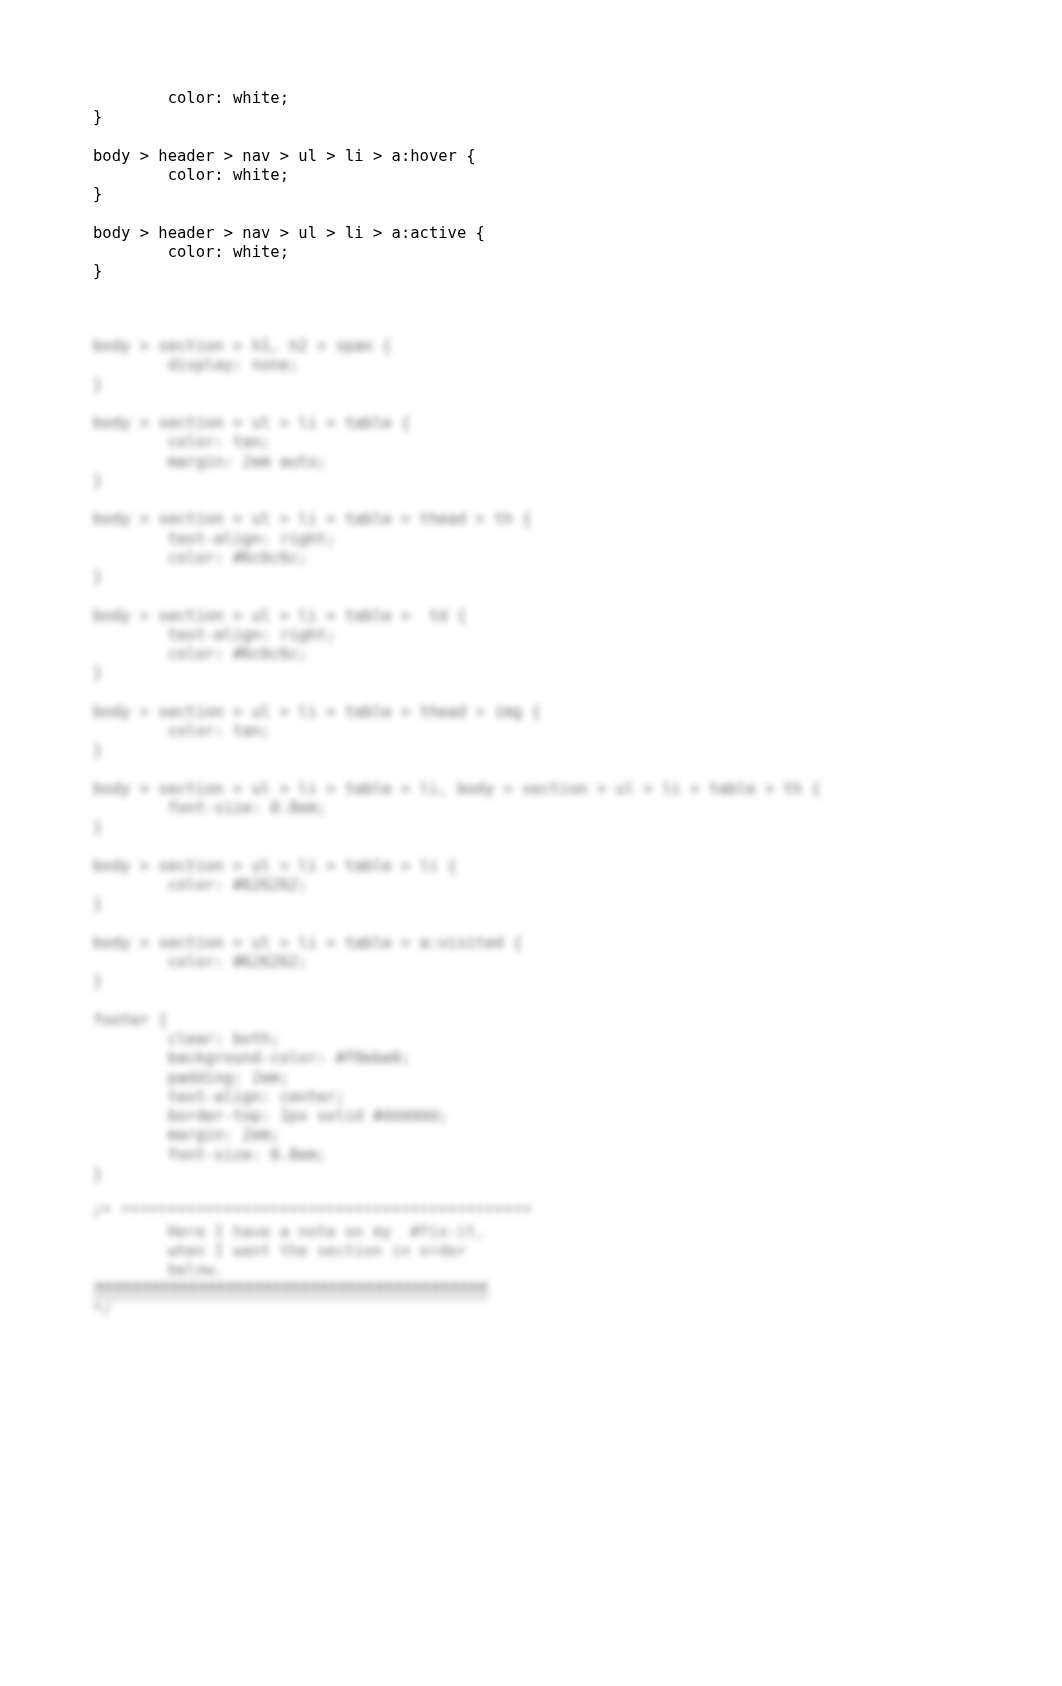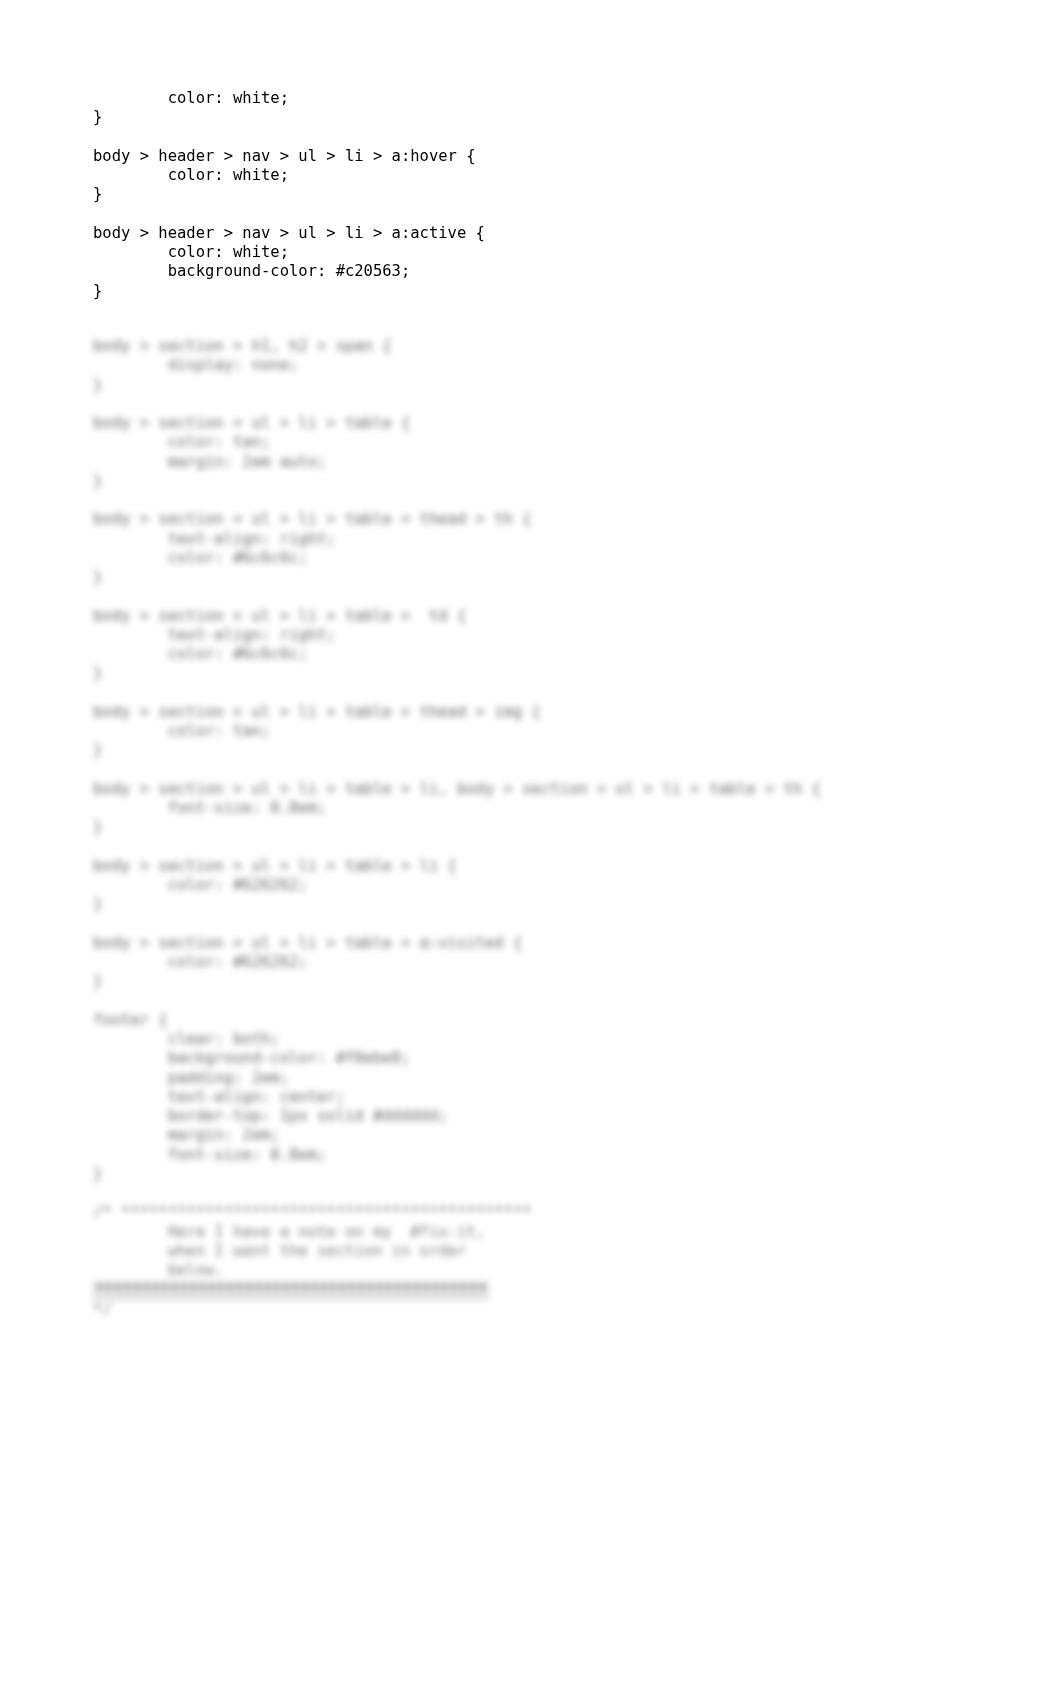--- a/index.html
+++ b/index.html
@@ -87,19 +87,18 @@
   <div class="code-area">
     <div class="code-line">        color: white;</div>
     <div class="code-line">}</div>
     <div class="code-line blank"></div>
     <div class="code-line">body &gt; header &gt; nav &gt; ul &gt; li &gt; a:hover {</div>
     <div class="code-line">        color: white;</div>
     <div class="code-line">}</div>
     <div class="code-line blank"></div>
     <div class="code-line">body &gt; header &gt; nav &gt; ul &gt; li &gt; a:active {</div>
     <div class="code-line">        color: white;</div>
-    <div class="code-line">        background-color: #c20563;</div>
     <div class="code-line">}</div>
   </div>
 
   <div class="blurred-area" id="blurred-area"><div class="code-line">body &gt; section &gt; h1, h2 &gt; span {</div><div class="code-line">        display: none;</div><div class="code-line">}</div><div class="code-line blank">&nbsp;</div><div class="code-line">body &gt; section &gt; ul &gt; li &gt; table {</div><div class="code-line">        color: tan;</div><div class="code-line">        margin: 2em auto;</div><div class="code-line">}</div><div class="code-line blank">&nbsp;</div><div class="code-line">body &gt; section &gt; ul &gt; li &gt; table &gt; thead &gt; th {</div><div class="code-line">        text-align: right;</div><div class="code-line">        color: #6c6c6c;</div><div class="code-line">}</div><div class="code-line blank">&nbsp;</div><div class="code-line">body &gt; section &gt; ul &gt; li &gt; table &gt;  td {</div><div class="code-line">        text-align: right;</div><div class="code-line">        color: #6c6c6c;</div><div class="code-line">}</div><div class="code-line blank">&nbsp;</div><div class="code-line">body &gt; section &gt; ul &gt; li &gt; table &gt; thead &gt; img {</div><div class="code-line">        color: tan;</div><div class="code-line">}</div><div class="code-line blank">&nbsp;</div><div class="code-line">body &gt; section &gt; ul &gt; li &gt; table &gt; li, body &gt; section &gt; ul &gt; li &gt; table &gt; th {</div><div class="code-line">        font-size: 0.8em;</div><div class="code-line">}</div><div class="code-line blank">&nbsp;</div><div class="code-line">body &gt; section &gt; ul &gt; li &gt; table &gt; li {</div><div class="code-line">        color: #626262;</div><div class="code-line">}</div><div class="code-line blank">&nbsp;</div><div class="code-line">body &gt; section &gt; ul &gt; li &gt; table &gt; a:visited {</div><div class="code-line">        color: #626262;</div><div class="code-line">}</div><div class="code-line blank">&nbsp;</div><div class="code-line">footer {</div><div class="code-line">        clear: both;</div><div class="code-line">        background-color: #f0ebe0;</div><div class="code-line">        padding: 2em;</div><div class="code-line">        text-align: center;</div><div class="code-line">        border-top: 1px solid #dddddd;</div><div class="code-line">        margin: 2em;</div><div class="code-line">        font-size: 0.8em;</div><div class="code-line">}</div><div class="code-line blank">&nbsp;</div><div class="code-line comment">/* ********************************************</div><div class="code-line comment">        Here I have a note on my  #fix-it,</div><div class="code-line comment">        when I want the section in order</div><div class="code-line comment">        below.</div><div class="code-line selected">******************************************</div><div class="code-line comment">*/</div></div>
 
 </div>
 
 </body></html>

